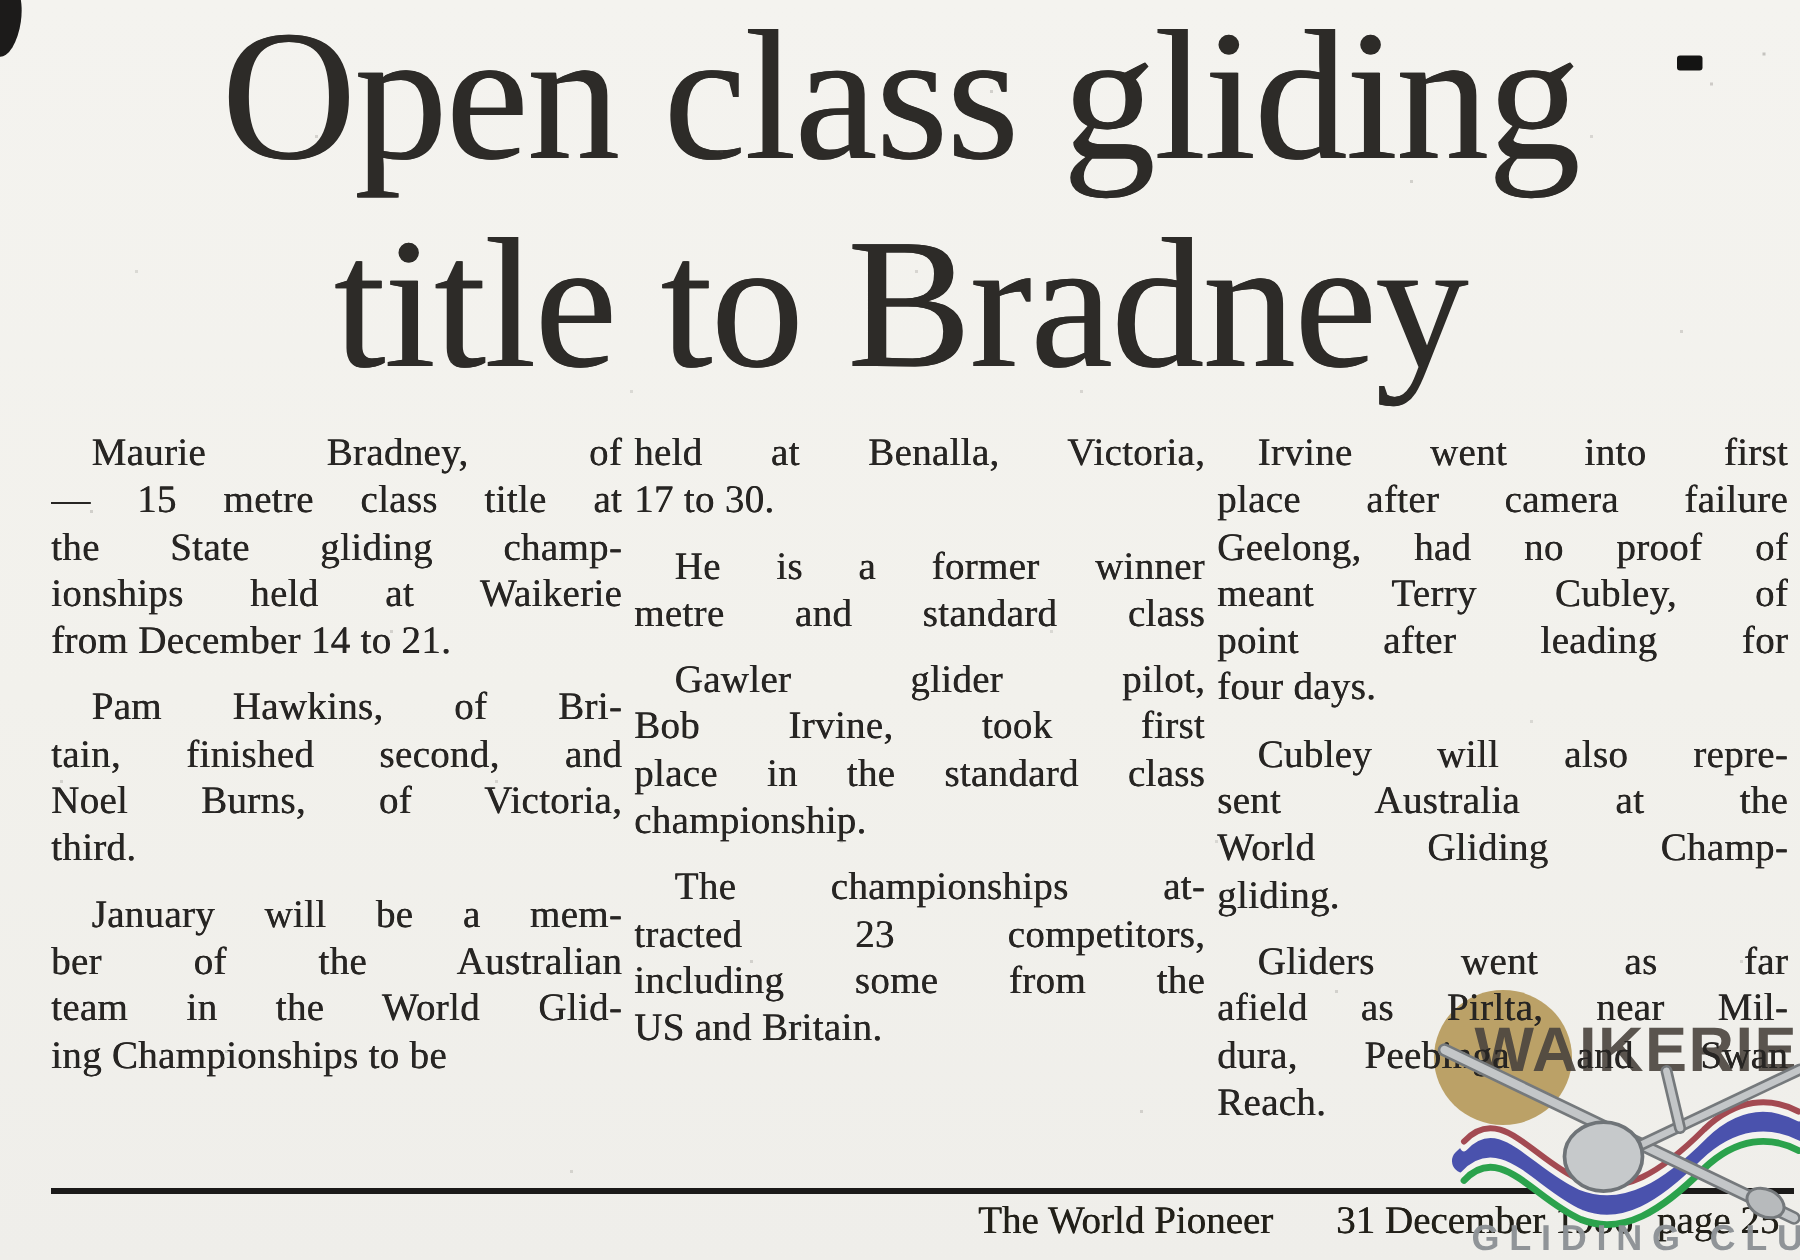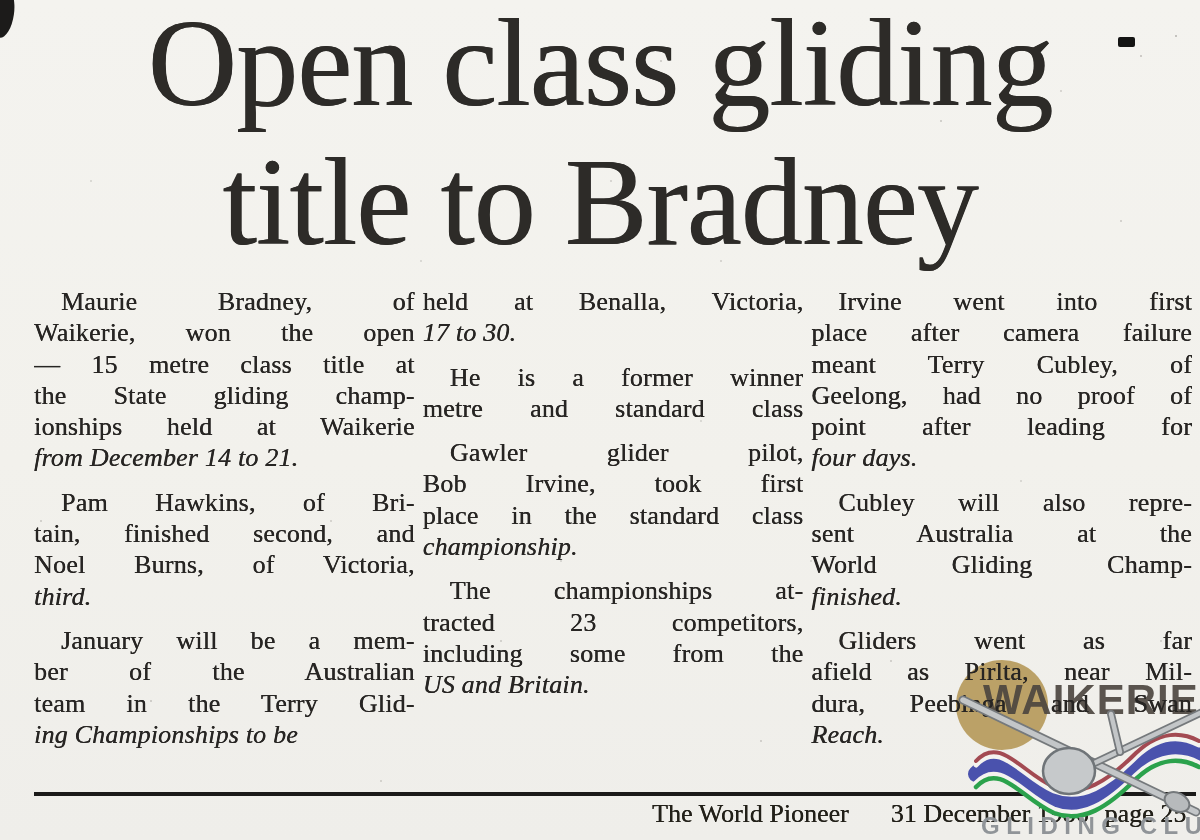--- a/index.html
+++ b/index.html
@@ -61,21 +61,21 @@
   .col { flex: 1 1 0; min-width: 0; }
   .para { margin-bottom: 13px; }
   .line {
     font-size: 26px; line-height: 31.3px;
     text-align: justify; text-align-last: justify;
     letter-spacing: 0.2px;
     color: #272523;
     text-shadow: 0.3px 0 0 currentColor;
     white-space: nowrap; overflow: hidden;
   }
-  .line.last { text-align-last: left; font-style: italic; }
+  .line.last { text-align-last: left; }
   .line.first { text-indent: 27px; }
   
   .rule {
     position: absolute; left: 34px; top: 792px; width: 1162px; height: 4px;
     background: #1b1a19; z-index: 1;
   }
   .footer {
     position: absolute; left: 652px; top: 799px; z-index: 1;
     font-size: 26px; color: #222019; white-space: nowrap;
     text-shadow: 0.3px 0 0 currentColor;
@@ -118,36 +118,35 @@
 
   <div class="headline">
     <div>Open class gliding</div>
     <div>title to Bradney</div>
   </div>
 
   <div class="body" id="columns">
       <div class="col">
         <div class="para">
           <div class="line first">Maurie Bradney, of</div>
-          <div class="line">Waikerie, won the open</div>
           <div class="line">— 15 metre class title at</div>
           <div class="line">the State gliding champ-</div>
           <div class="line">ionships held at Waikerie</div>
           <div class="line last">from December 14 to 21.</div>
         </div>
         <div class="para">
           <div class="line first">Pam Hawkins, of Bri-</div>
           <div class="line">tain, finished second, and</div>
           <div class="line">Noel Burns, of Victoria,</div>
           <div class="line last">third.</div>
         </div>
         <div class="para">
           <div class="line first">January will be a mem-</div>
           <div class="line">ber of the Australian</div>
-          <div class="line">team in the Terry Glid-</div>
+          <div class="line">team in the World Glid-</div>
           <div class="line last">ing Championships to be</div>
         </div>
       </div>
       <div class="col">
         <div class="para">
           <div class="line">held at Benalla, Victoria,</div>
           <div class="line last">17 to 30.</div>
         </div>
         <div class="para">
           <div class="line first">He is a former winner</div>
@@ -163,30 +162,30 @@
           <div class="line first">The championships at-</div>
           <div class="line">tracted 23 competitors,</div>
           <div class="line">including some from the</div>
           <div class="line last">US and Britain.</div>
         </div>
       </div>
       <div class="col">
         <div class="para">
           <div class="line first">Irvine went into first</div>
           <div class="line">place after camera failure</div>
+          <div class="line">Geelong, had no proof of</div>
           <div class="line">meant Terry Cubley, of</div>
-          <div class="line">Geelong, had no proof of</div>
           <div class="line">point after leading for</div>
           <div class="line last">four days.</div>
         </div>
         <div class="para">
           <div class="line first">Cubley will also repre-</div>
           <div class="line">sent Australia at the</div>
           <div class="line">World Gliding Champ-</div>
-          <div class="line last">finished.</div>
+          <div class="line last">gliding.</div>
         </div>
         <div class="para">
           <div class="line first">Gliders went as far</div>
           <div class="line">afield as Pirlta, near Mil-</div>
           <div class="line">dura, Peebinga and Swan</div>
           <div class="line last">Reach.</div>
         </div>
       </div>
     </div>
 

